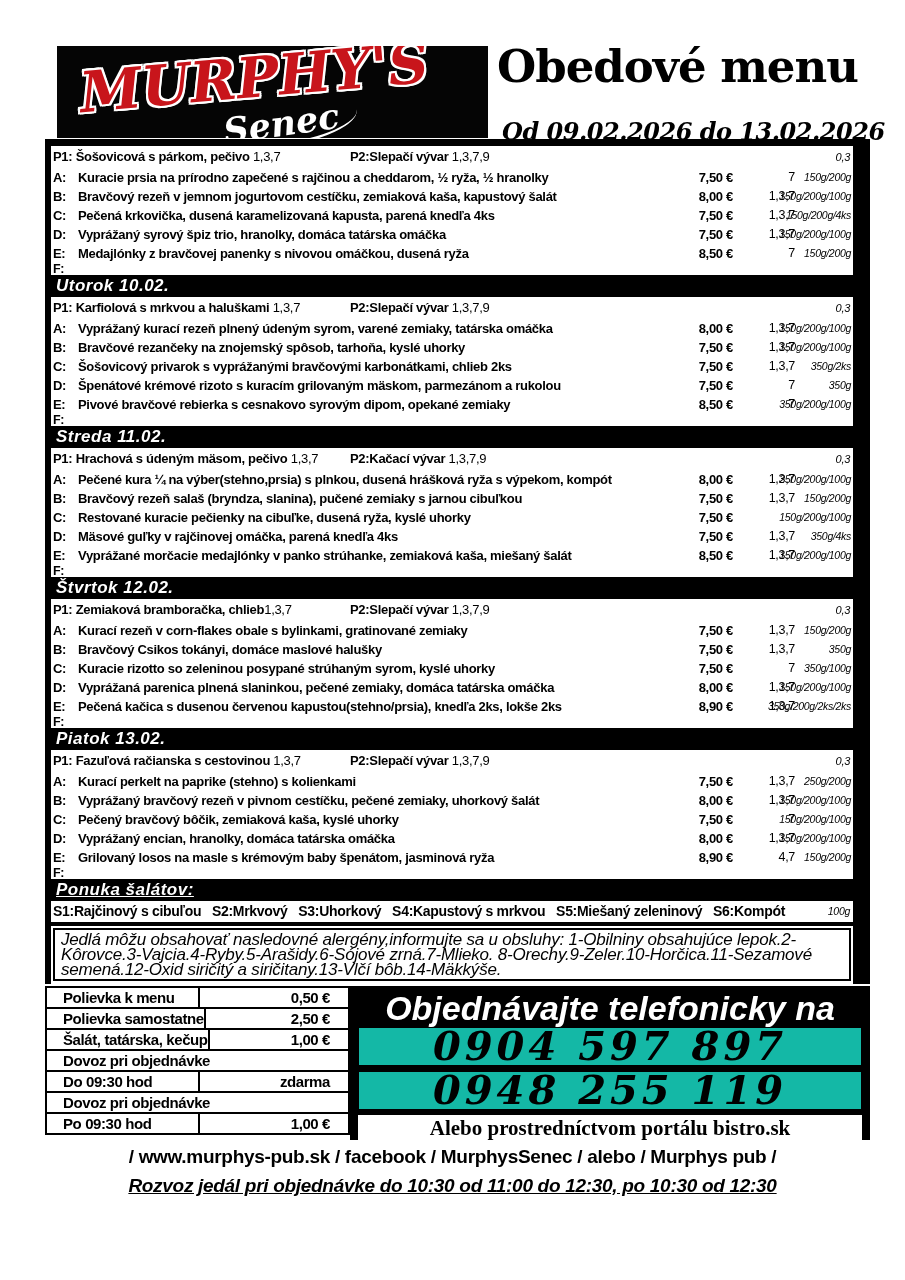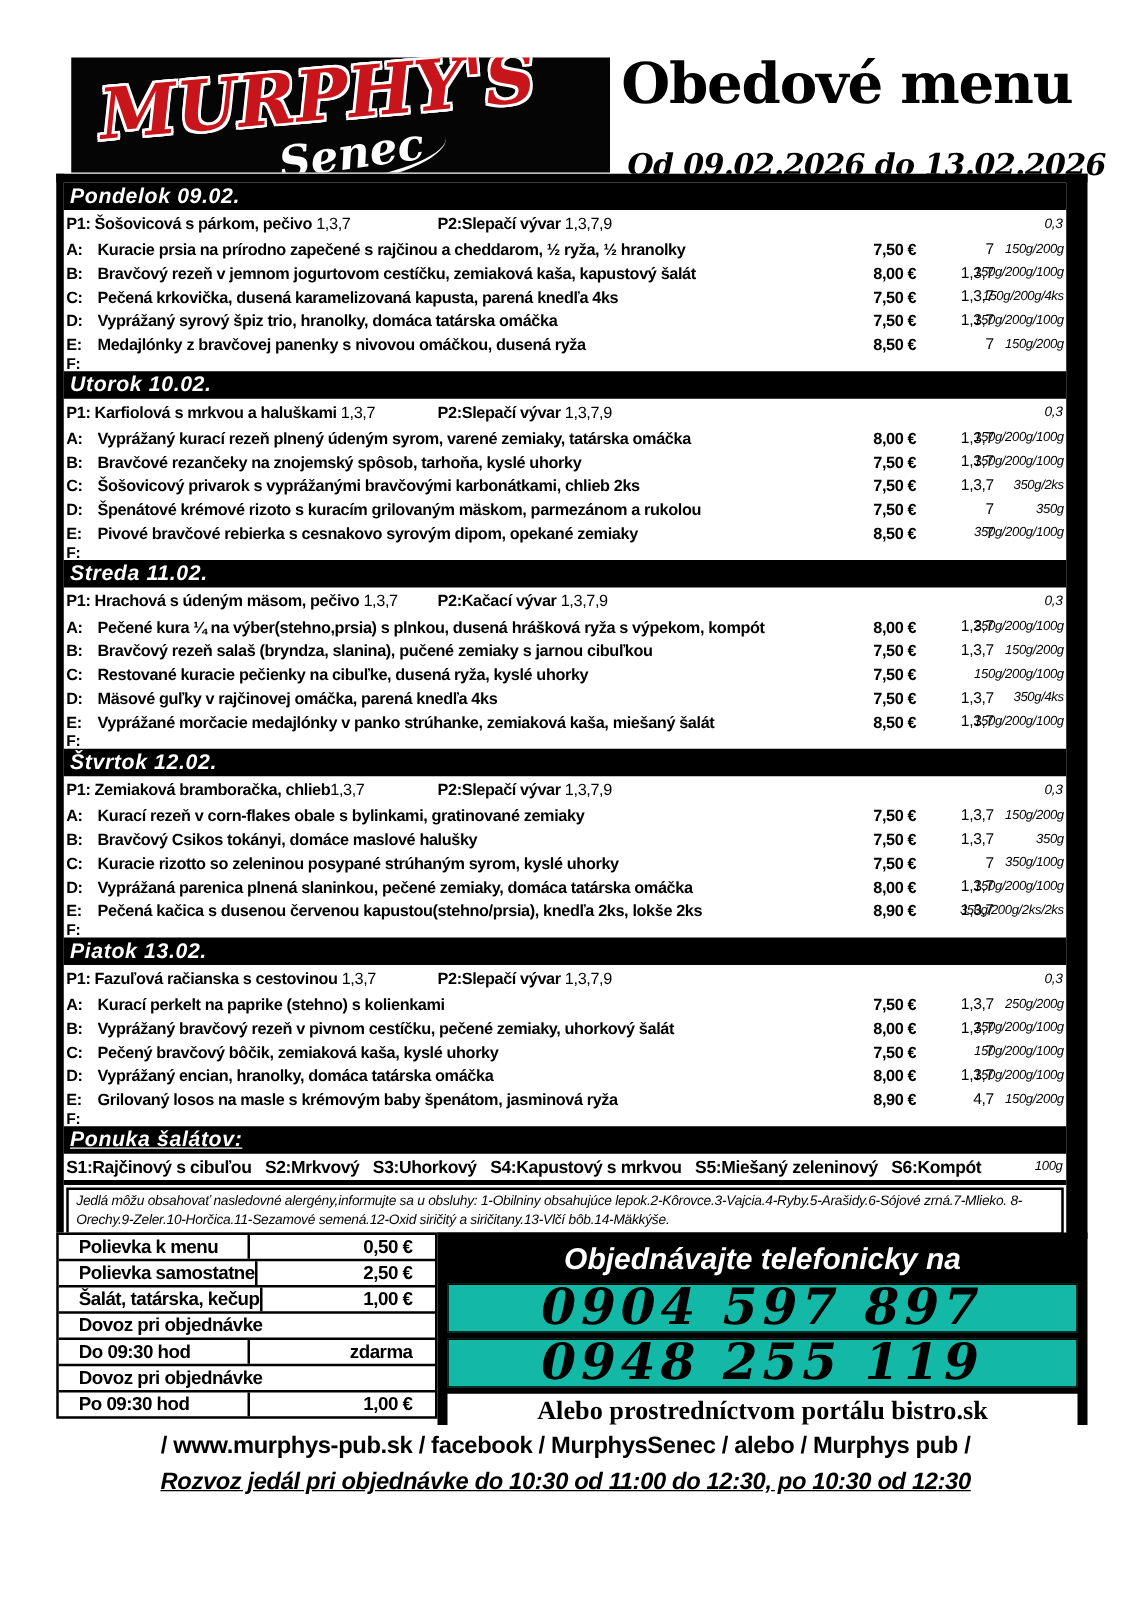--- a/index.html
+++ b/index.html
@@ -37,34 +37,34 @@
   .idesc{display:block;margin-left:27px;white-space:nowrap;overflow:hidden;}
   .iprice{position:absolute;right:120px;top:0;white-space:nowrap;}
   .iallerg{position:absolute;right:58px;top:0;font-weight:normal;font-size:12.5px;white-space:nowrap;}
   .iport{position:absolute;right:2px;top:0;font-weight:normal;font-style:italic;font-size:10.5px;white-space:nowrap;}
 
   .salad-row{position:relative;height:21px;line-height:21px;font-weight:bold;font-size:14px;letter-spacing:-0.3px;}
   .salad-items{position:absolute;left:2px;white-space:pre;}
   .salad-port{position:absolute;right:3px;font-weight:normal;font-style:italic;font-size:10.5px;}
   .salad-divider{height:4px;background:#000;}
   .allergen-box{margin:2px 2px 3px 2px;border:2px solid #000;padding:2px 6px;
-       font-style:italic;font-size:11px;line-height:15px;letter-spacing:-0.2px;}
+       font-style:italic;font-size:17px;line-height:15px;letter-spacing:-0.2px;}
 
   
   .price-table{position:absolute;left:45px;top:986px;width:301px;border:2px solid #000;background:#fff;}
   .pt-row{display:flex;height:19px;border-bottom:2px solid #000;font-weight:bold;font-size:15px;
        align-items:center;letter-spacing:-0.4px;}
   .pt-row:last-child{border-bottom:none;}
   .pt-label{flex:1;padding-left:16px;white-space:nowrap;}
   .pt-value{width:130px;align-self:stretch;border-left:2px solid #000;display:flex;
        align-items:center;justify-content:flex-end;padding-right:18px;}
 
   
   .order-box{position:absolute;left:350px;top:986px;width:520px;height:154px;background:#000;}
-  .ob-head{color:#fff;font-weight:bold;font-style:italic;font-size:24px;text-align:center;
+  .ob-head{color:#fff;font-weight:bold;font-style:italic;font-size:34px;text-align:center;
        height:41px;line-height:44px;letter-spacing:0px;}
   .ob-phone{background:#14b8a6;margin:0 8px 5px 8px;border:1px solid #000;text-align:center;
        font-family:"DejaVu Serif",serif;font-weight:bold;font-style:italic;font-size:40px;
        height:37px;line-height:36px;letter-spacing:4px;}
   .ob-alt{background:#fff;margin:0 8px 6px 8px;text-align:center;
        font-family:"Liberation Serif",serif;font-weight:bold;font-size:21px;height:26px;line-height:26px;}
 
   
   .footer-line1{position:absolute;top:1146px;left:0;width:905px;text-align:center;
        font-weight:bold;font-size:19px;letter-spacing:-0.3px;}
@@ -77,21 +77,20 @@
 <div class="logo-box">
   <div class="logo-murphys">MURPHY'S</div>
   <div class="logo-senec">Senec</div>
 </div>
 <div class="menu-title">Obedové menu</div>
 <div class="date-range">Od 09.02.2026 do 13.02.2026</div>
 
 <div class="menu-box">
   <div id="days-container">
       <section class="day">
-        <div class="day-header">Pondelok 09.02.</div>
         <div class="soup-row">
           <span class="soup-p1"><span>P1: Šošovicová s párkom, pečivo </span><span class="allerg-light">1,3,7</span></span>
           <span class="soup-p2"><span>P2:Slepačí vývar </span><span class="allerg-light">1,3,7,9</span></span>
           <span class="soup-right">0,3</span>
         </div>
         <div class="item-row">
           <span class="ilabel">A:</span>
           <span class="idesc">Kuracie prsia na prírodno zapečené s rajčinou a cheddarom, ½ ryža, ½ hranolky</span>
           <span class="iprice">7,50 €</span>
           <span class="iallerg">7</span>

